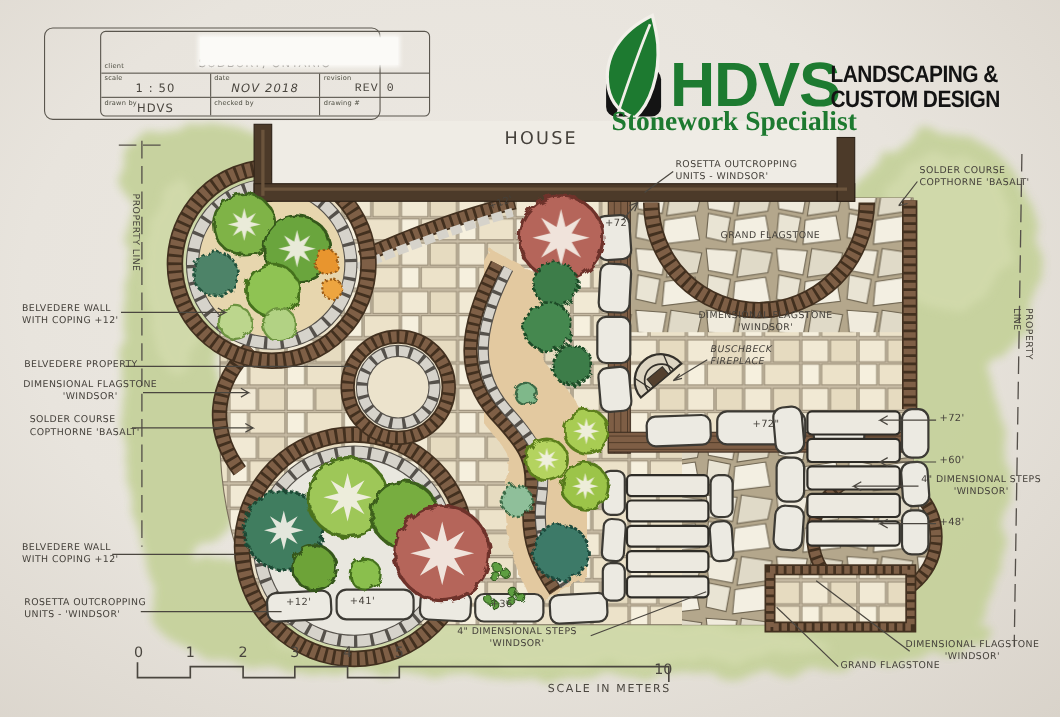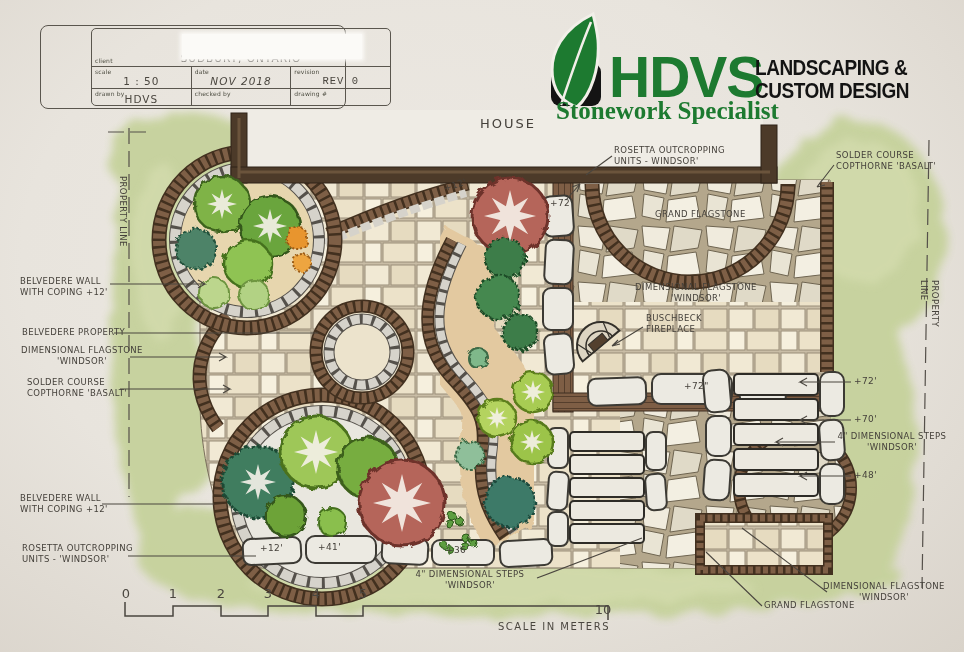--- a/index.html
+++ b/index.html
@@ -351,56 +351,56 @@
       </div>
     </div>
   </div>
 </div>
 
 <div class="hdvs">HDVS</div>
 <div class="tagline">LANDSCAPING &amp;
 CUSTOM DESIGN</div>
 <div class="stonework">Stonework Specialist</div>
 
-<div class="ann" style="left:472px;top:116px;width:72px;text-align:center;font-size:13px;letter-spacing:2px;">HOUSE</div>
+<div class="ann" style="left:456px;top:116px;width:72px;text-align:center;font-size:16px;letter-spacing:2px;">HOUSE</div>
 <div class="ann" style="left:614px;top:145px;">ROSETTA OUTCROPPING
 UNITS - WINDSOR'</div>
 <div class="ann" style="left:836px;top:150px;">SOLDER COURSE
 COPTHORNE 'BASALT'</div>
 <div class="ann vert" style="left:128px;top:176px;">PROPERTY LINE</div>
 <div class="ann vert" style="left:940px;top:280px;">PROPERTY LINE</div>
 <div class="ann" style="left:20px;top:276px;">BELVEDERE WALL
 WITH COPING  +12'</div>
 <div class="ann" style="left:22px;top:327px;">BELVEDERE PROPERTY</div>
 <div class="ann" style="left:18px;top:345px;width:128px;text-align:center;">DIMENSIONAL FLAGSTONE
 'WINDSOR'</div>
 <div class="ann" style="left:27px;top:377px;">SOLDER COURSE
 COPTHORNE 'BASALT'</div>
 <div class="ann" style="left:20px;top:493px;">BELVEDERE WALL
 WITH COPING +12'</div>
 <div class="ann" style="left:22px;top:543px;">ROSETTA OUTCROPPING
 UNITS - 'WINDSOR'</div>
 <div class="ann" style="left:655px;top:209px;">GRAND FLAGSTONE</div>
 <div class="ann" style="left:632px;top:282px;width:128px;text-align:center;">DIMENSIONAL FLAGSTONE
 'WINDSOR'</div>
-<div class="ann" style="left:646px;top:313px;">BUSCHBECK
+<div class="ann" style="left:646px;top:313px;font-style:italic;">BUSCHBECK
 FIREPLACE</div>
 <div class="ann" style="left:828px;top:431px;width:128px;text-align:center;">4" DIMENSIONAL STEPS
 'WINDSOR'</div>
 <div class="ann" style="left:400px;top:569px;width:140px;text-align:center;">4" DIMENSIONAL STEPS
 'WINDSOR'</div>
 <div class="ann" style="left:764px;top:600px;">GRAND FLAGSTONE</div>
 <div class="ann" style="left:816px;top:581px;width:136px;text-align:center;">DIMENSIONAL FLAGSTONE
 'WINDSOR'</div>
 
 <div class="ann meas" style="left:444px;top:180px;transform:rotate(-18deg);">+12'</div>
 <div class="ann meas" style="left:550px;top:198px;">+72'</div>
 <div class="ann meas" style="left:684px;top:381px;">+72"</div>
 <div class="ann meas" style="left:854px;top:376px;">+72'</div>
-<div class="ann meas" style="left:854px;top:414px;">+70'</div>
+<div class="ann meas" style="left:854px;top:414px;">+60'</div>
 <div class="ann meas" style="left:854px;top:470px;">+48'</div>
 <div class="ann meas" style="left:260px;top:543px;">+12'</div>
 <div class="ann meas" style="left:318px;top:542px;">+41'</div>
 <div class="ann meas" style="left:446px;top:545px;">+36'</div>
 
 <div class="tick" style="left:117px;">0</div>
 <div class="tick" style="left:164px;">1</div>
 <div class="tick" style="left:212px;">2</div>
 <div class="tick" style="left:259px;">3</div>
 <div class="tick" style="left:307px;">4</div>

